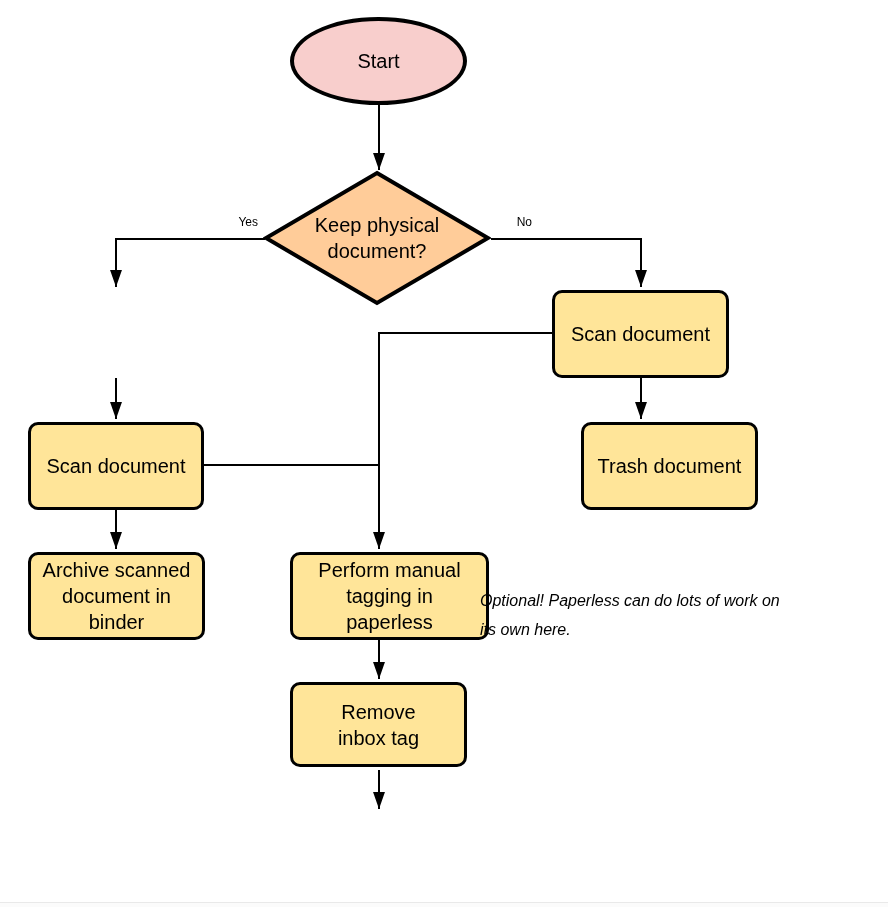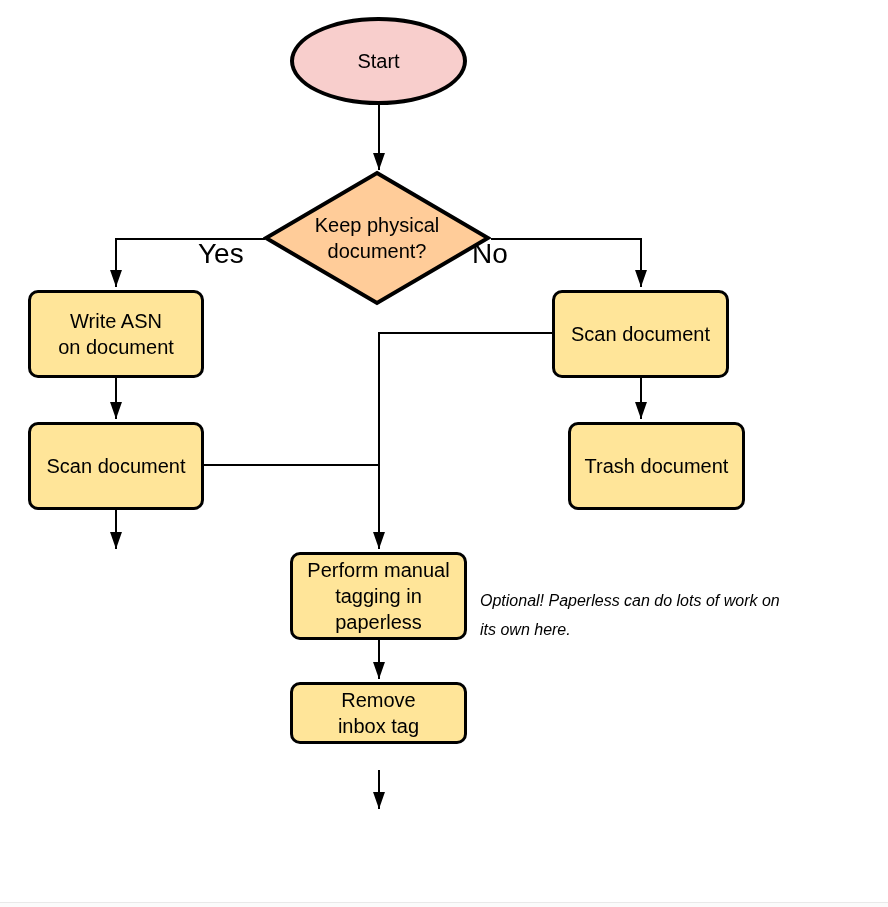--- a/index.html
+++ b/index.html
@@ -46,24 +46,23 @@
   .decision-wrap { background: transparent; }
   .decision-wrap svg { position: absolute; left: 0; top: 0; }
   .decision-wrap polygon {
     fill: var(--decision-fill, #ffcc99);
     stroke: var(--stroke, #000);
     stroke-width: 4;
   }
   .decision-wrap .node-label { position: relative; }
   .edge-label {
     position: absolute;
-    font-size: 28px;
+    font-size: 12px;
     line-height: 24px;
-    text-align: left;
-    margin-top: 32px;
+    text-align: right;
   }
   .annotation {
     position: absolute;
     left: 480px;
     top: 586px;
     width: 408px;
     font-size: 16px;
     line-height: 29px;
     font-style: italic;
     white-space: pre-line;
@@ -116,48 +115,49 @@
     <svg width="228" height="136">
       <polygon points="114,3 225,68 114,133 3,68"></polygon>
     </svg>
     <span class="node-label">Keep physical
 document?</span>
   </div>
 
   <div class="edge-label" style="left:198px;top:210px;width:60px">Yes</div>
   <div class="edge-label" style="left:472px;top:210px;width:60px">No</div>
 
-  <div class="node process" style="left:28px;top:290px;width:176px;height:88px">
-    <span class="node-label">Write ASN
-on document</span>
-  </div>
 
   <div class="node process" style="left:28px;top:422px;width:176px;height:88px">
     <span class="node-label">Scan document</span>
   </div>
 
+  <div class="node process" style="left:28px;top:552px;width:177px;height:88px">
+    <span class="node-label">Archive scanned
+document in
+binder</span>
+  </div>
 
   <div class="node process" style="left:552px;top:290px;width:177px;height:88px">
     <span class="node-label">Scan document</span>
   </div>
 
-  <div class="node process" style="left:568px;top:422px;width:177px;height:88px">
+  <div class="node process" style="left:581px;top:422px;width:177px;height:88px">
     <span class="node-label">Trash document</span>
   </div>
 
-  <div class="node process" style="left:290px;top:552px;width:177px;height:88px">
+  <div class="node process" style="left:290px;top:552px;width:199px;height:88px">
     <span class="node-label">Perform manual
 tagging in
 paperless</span>
   </div>
 
   <div class="annotation">Optional! Paperless can do lots of work on
 its own here.</div>
 
-  <div class="node process" style="left:290px;top:682px;width:177px;height:62px">
+  <div class="node process" style="left:290px;top:682px;width:177px;height:85px">
     <span class="node-label">Remove
 inbox tag</span>
   </div>
 
 
   <div class="bottom-rule"></div>
   <div class="bottom-area"></div>
 
 </div>
 

